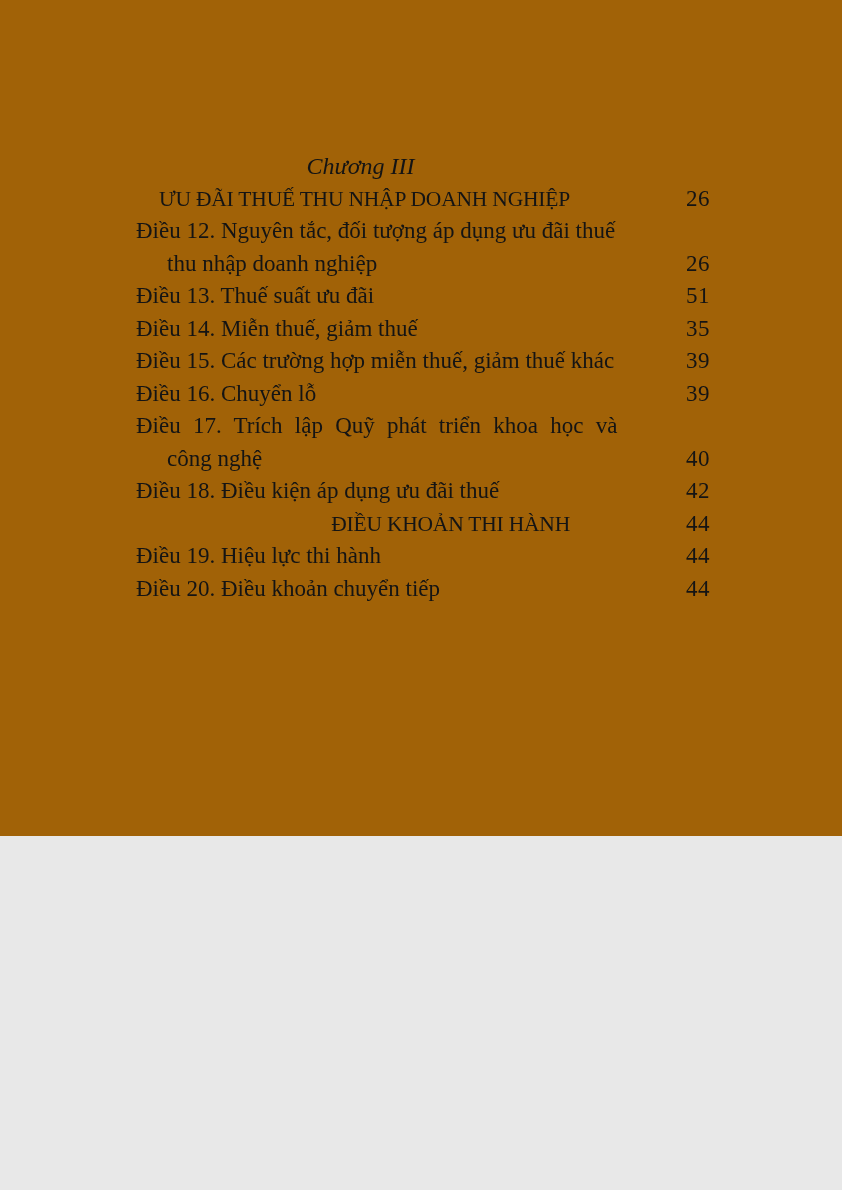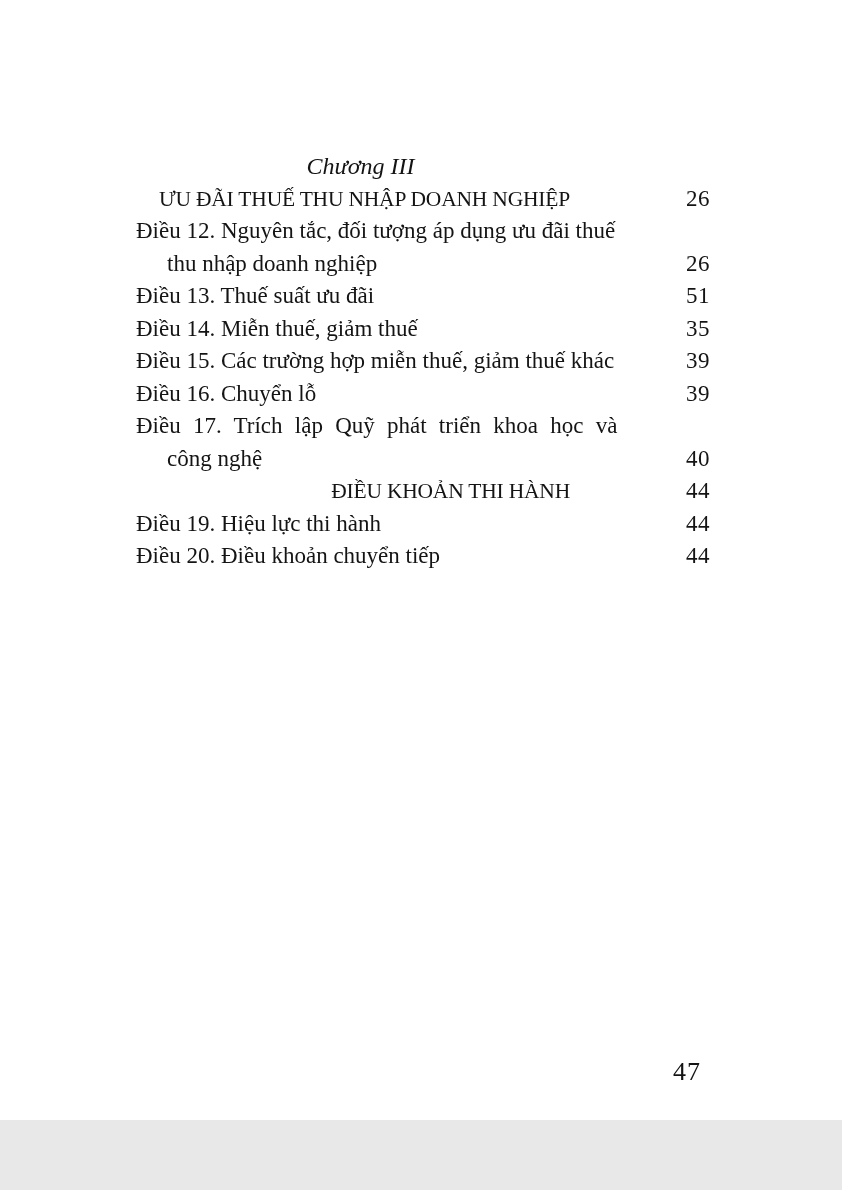--- a/index.html
+++ b/index.html
@@ -3,23 +3,23 @@
 <meta charset="utf-8">
 <style>
   html, body {
     margin: 0;
     padding: 0;
     background: #e8e8e8;
   }
   .page {
     position: relative;
     width: 842px;
-    height: 1120px;
+    height: 836px;
     margin: 0 auto;
-    background: #ffffff;
+    background: #a16207;
     color: #141414;
     font-family: "Liberation Serif", "DejaVu Serif", serif;
     overflow: hidden;
   }
   .toc {
     position: absolute;
     left: 136px;
     top: 150px;
     width: 574px;
   }
@@ -122,20 +122,24 @@
     <div class="line entry stretch">
       <span class="text">Điều 17. Trích lập Quỹ phát triển khoa học và</span>
       <span class="num"></span>
     </div>
 
     <div class="line entry cont">
       <span class="text">công nghệ</span>
       <span class="num">40</span>
     </div>
 
+    <div class="line entry">
+      <span class="text">Điều 18. Điều kiện áp dụng ưu đãi thuế</span>
+      <span class="num">42</span>
+    </div>
 
 
     <div class="line chapter-title">
       <span class="text">ĐIỀU KHOẢN THI HÀNH</span>
       <span class="num">44</span>
     </div>
 
     <div class="line entry">
       <span class="text">Điều 19. Hiệu lực thi hành</span>
       <span class="num">44</span>

